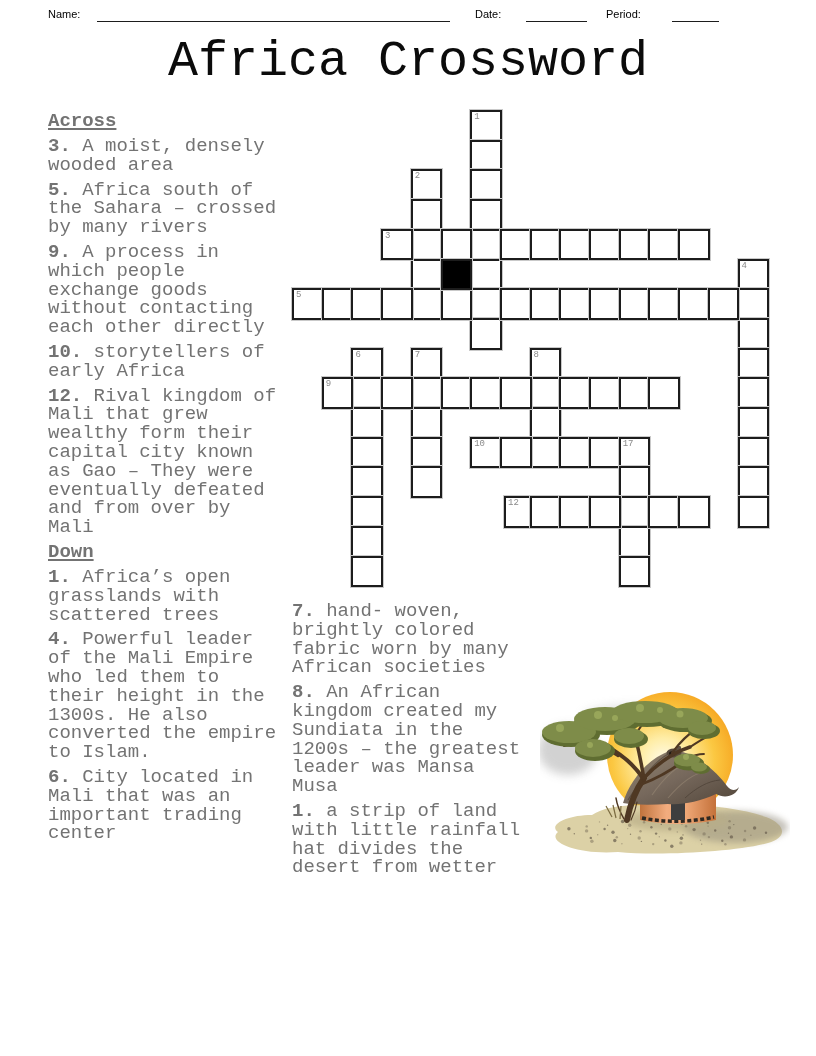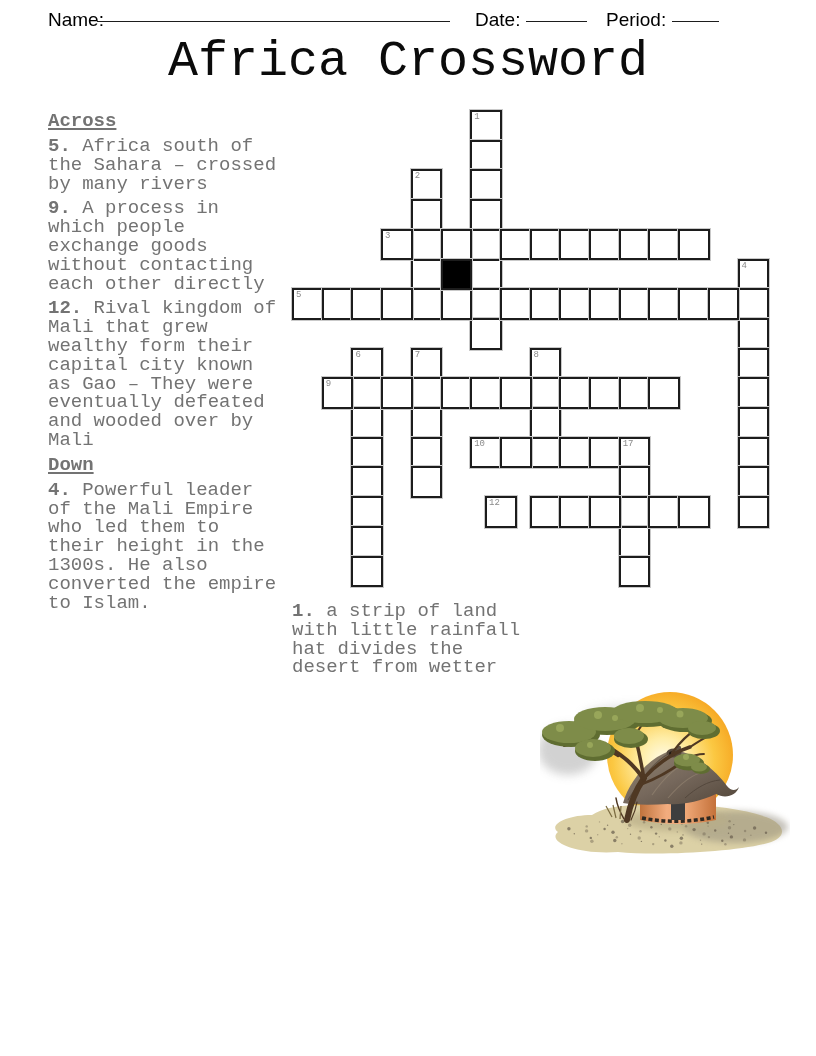--- a/index.html
+++ b/index.html
@@ -1,21 +1,21 @@
 <!DOCTYPE html>
 <html><head>
 <meta charset="utf-8">
 <title>Africa Crossword</title>
 <style>
   html,body{margin:0;padding:0;background:#fff;}
   .page{position:relative;width:816px;height:1056px;background:#fff;overflow:hidden;
         font-family:"Liberation Sans","DejaVu Sans",sans-serif;color:#000;}
 
   
-  .hdr-label{position:absolute;top:10px;font-size:19px;line-height:20px;color:#000;}
+  .hdr-label{position:absolute;top:4px;font-size:11px;line-height:20px;color:#000;}
   .hdr-line{position:absolute;top:21px;height:0;border-top:1.8px solid #1d1d1d;}
 
   
   .title{position:absolute;top:36px;left:0;width:816px;margin:0;text-align:center;
          font-family:"Liberation Mono","DejaVu Sans Mono",monospace;
          font-weight:400;font-size:50px;line-height:52px;color:#0b0b0b;letter-spacing:0;}
 
   
   .clues{position:absolute;width:237px;
          font-family:"Liberation Mono","DejaVu Sans Mono",monospace;
@@ -147,41 +147,47 @@
       <div class="cell" style="left: 207.9px; top: 326.7px; width: 31.7px; height: 31.7px;"></div>
       <div class="cell" style="left: 267.3px; top: 326.7px; width: 31.7px; height: 31.7px;"></div>
       <div class="cell" style="left: 297px; top: 326.7px; width: 31.7px; height: 31.7px;"></div>
       <div class="cell" style="left: 326.7px; top: 326.7px; width: 31.7px; height: 31.7px;">
         <span class="cellnum">17</span>
       </div>
       <div class="cell" style="left: 326.7px; top: 356.4px; width: 31.7px; height: 31.7px;"></div>
       <div class="cell" style="left: 326.7px; top: 386.1px; width: 31.7px; height: 31.7px;"></div>
       <div class="cell" style="left: 326.7px; top: 415.8px; width: 31.7px; height: 31.7px;"></div>
       <div class="cell" style="left: 326.7px; top: 445.5px; width: 31.7px; height: 31.7px;"></div>
-      <div class="cell" style="left: 193px; top: 386.1px; width: 31.7px; height: 31.7px;">
+      <div class="cell" style="left: 212px; top: 386.1px; width: 31.7px; height: 31.7px;">
         <span class="cellnum">12</span>
       </div>
       <div class="cell" style="left: 237.6px; top: 386.1px; width: 31.7px; height: 31.7px;"></div>
       <div class="cell" style="left: 267.3px; top: 386.1px; width: 31.7px; height: 31.7px;"></div>
       <div class="cell" style="left: 297px; top: 386.1px; width: 31.7px; height: 31.7px;"></div>
       <div class="cell" style="left: 356.4px; top: 386.1px; width: 31.7px; height: 31.7px;"></div>
       <div class="cell" style="left: 386.1px; top: 386.1px; width: 31.7px; height: 31.7px;"></div>
       <div class="cell black" style="left: 148.5px; top: 148.5px; width: 31.7px; height: 31.7px;"></div>
     </div>
 
   <div class="clues" style="left:48px;top:112px">
     <h2>Across</h2>
+    <p class="clue"><b>3.</b><span>A moist, densely wooded area</span></p>
     <p class="clue"><b>5.</b><span>Africa south of the Sahara – crossed by many rivers</span></p>
     <p class="clue"><b>9.</b><span>A process in which people exchange goods without contacting each other directly</span></p>
-    <p class="clue"><b>12.</b><span>Rival kingdom of Mali that grew wealthy form their capital city known as Gao – They were eventually defeated and wooded over by Mali</span></p>
+    <p class="clue"><b>10.</b><span>storytellers of early Africa</span></p>
+    <p class="clue"><b>12.</b><span>Rival kingdom of Mali that grew wealthy form their capital city known as Gao – They were eventually defeated and from over by Mali</span></p>
     <h2 class="down-h">Down</h2>
+    <p class="clue"><b>1.</b><span>Africa’s open grasslands with scattered trees</span></p>
     <p class="clue"><b>4.</b><span>Powerful leader of the Mali Empire who led them to their height in the 1300s. He also converted the empire to Islam.</span></p>
+    <p class="clue"><b>6.</b><span>City located in Mali that was an important trading center</span></p>
   </div>
 
   <div class="clues" style="left:292px;top:602px">
+    <p class="clue"><b>7.</b><span>hand- woven, brightly colored fabric worn by many African societies</span></p>
+    <p class="clue"><b>8.</b><span>An African kingdom created my Sundiata in the 1200s – the greatest leader was Mansa Musa</span></p>
     <p class="clue"><b>1.</b><span>a strip of land with little rainfall hat divides the desert from wetter</span></p>
   </div>
 
   <svg class="illus" viewBox="0 0 250 176">
     <defs>
       <radialGradient id="sunG" cx="45%" cy="55%" r="62%">
         <stop offset="0%" stop-color="#FFFCEC"></stop>
         <stop offset="30%" stop-color="#FFEDA6"></stop>
         <stop offset="65%" stop-color="#FBC842"></stop>
         <stop offset="100%" stop-color="#F5A01C"></stop>

